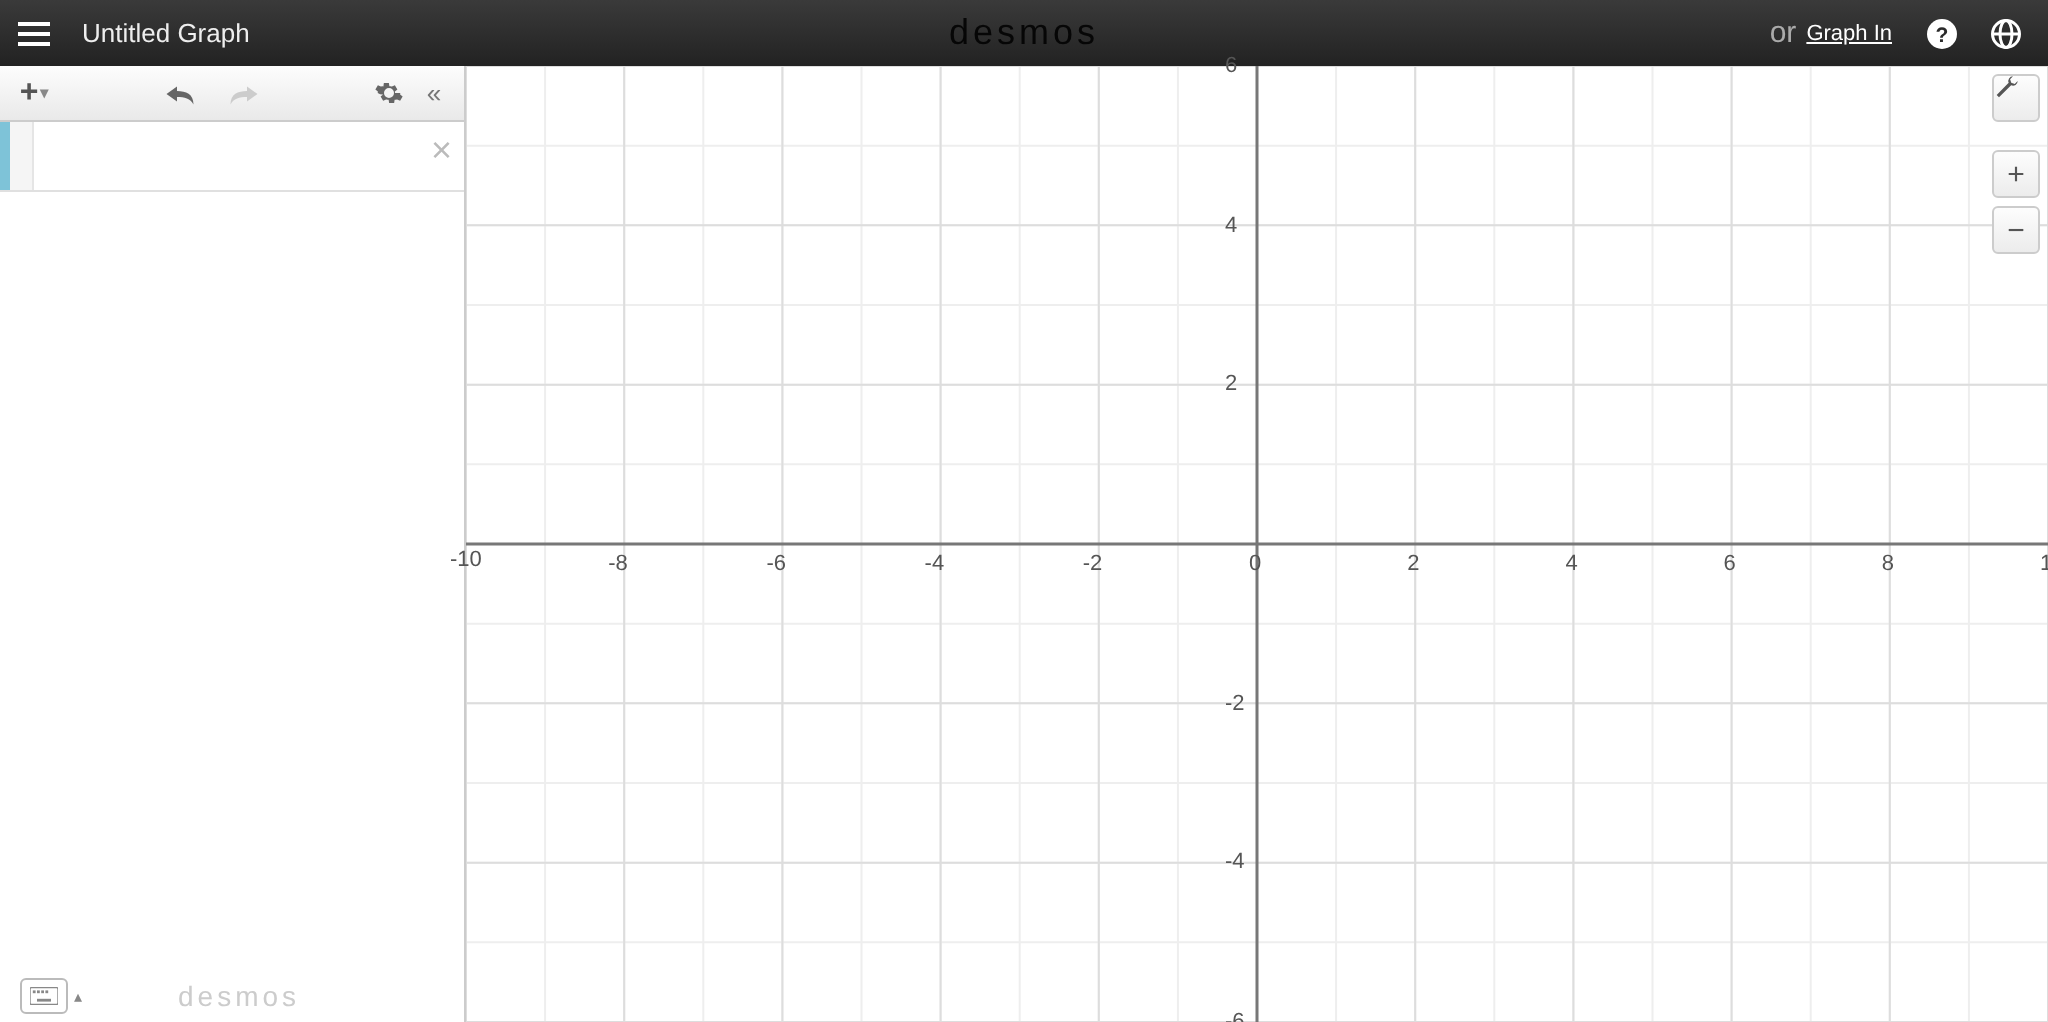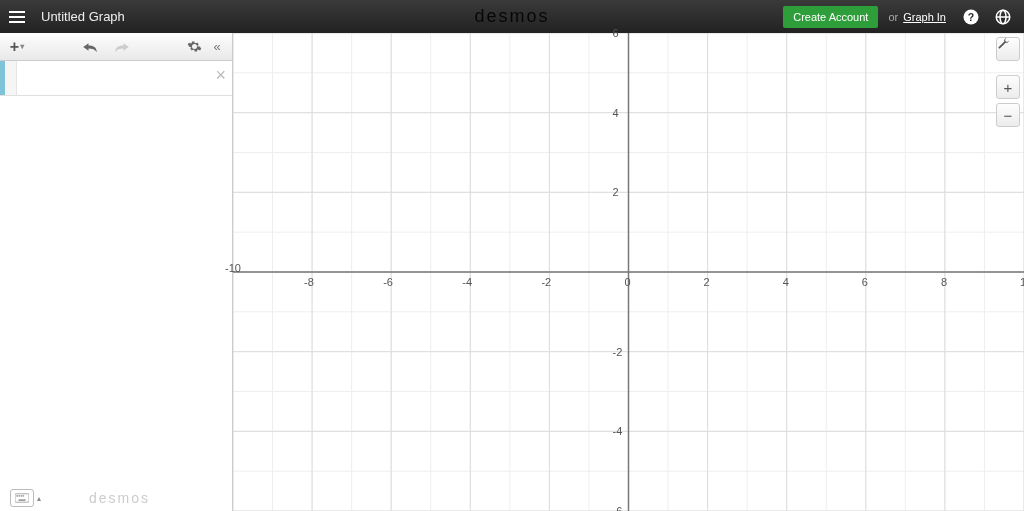--- a/index.html
+++ b/index.html
@@ -4,21 +4,21 @@
 <style>
 *{box-sizing:border-box;margin:0;padding:0;font-family:Arial,Helvetica,sans-serif}
 html,body{width:1024px;height:511px;overflow:hidden}
 .header{height:33px;background:linear-gradient(#3a3a3a,#222);display:flex;align-items:center;color:#fff;font-size:12px}
 .ham{width:33px;height:33px;display:flex;align-items:center;justify-content:center;cursor:pointer}
 .ham svg{width:16px;height:16px;fill:#fff}
 .title{margin-left:8px;color:#eee;font-size:13px}
 .brand{position:absolute;left:50%;transform:translateX(-50%);color:#000;font-size:18px;letter-spacing:2px;opacity:.85;font-weight:500}
 .spacer{flex:1}
 .btn-create{background:#2e9e3a;color:#fff;border:none;padding:5px 10px;font-size:11px;border-radius:2px;cursor:pointer;margin-right:10px}
-.or{color:#aaa;font-size:11px;margin-right:5px}
+.or{color:#aaa;font-size:15px;margin-right:5px}
 .signin{color:#fff;font-size:11px;text-decoration:underline;cursor:pointer;margin-right:14px}
 .hicon{width:22px;height:22px;display:flex;align-items:center;justify-content:center;margin-right:10px;cursor:pointer}
 .hicon svg{width:18px;height:18px;fill:#fff}
 .main{display:flex;height:478px;position:relative}
 .sidebar{width:233px;background:#fff;border-right:1px solid #ccc;display:flex;flex-direction:column;position:relative}
 .toolbar{height:28px;background:linear-gradient(#fdfdfd,#e9e9e9);border-bottom:1px solid #ccc;display:flex;align-items:center;padding:0 4px}
 .tbtn{height:22px;display:flex;align-items:center;justify-content:center;cursor:pointer;color:#555}
 .add{width:26px;font-size:16px;font-weight:bold}
 .add .caret{font-size:8px;margin-left:1px;color:#888}
 .undo-redo{flex:1;display:flex;justify-content:center;gap:14px}
@@ -53,21 +53,20 @@
   <div class="ham">
     <svg viewBox="0 0 16 16">
         <rect y="2" width="16" height="2"></rect>
         <rect y="7" width="16" height="2"></rect>
         <rect y="12" width="16" height="2"></rect>
       </svg>
   </div>
   <div class="title">Untitled Graph</div>
   <div class="brand">desmos</div>
   <div class="spacer"></div>
-  <button class="btn-create">Create Account</button>
   <span class="or">or</span>
   <span class="signin">Graph In</span>
   <div class="hicon">
     <svg viewBox="0 0 24 24">
         <circle cx="12" cy="12" r="10" fill="#fff"></circle>
         <text x="12" y="17" text-anchor="middle" font-size="14" font-weight="bold" fill="#2a2a2a">?</text>
       </svg>
   </div>
   <div class="hicon">
     <svg viewBox="0 0 24 24">
@@ -187,21 +186,21 @@
       <div class="cbtn">
           <svg viewBox="0 0 24 24">
             <path d="M22 6a4 4 0 01-5.6 3.7L6 20l-2-2L14.3 7.6A4 4 0 0118 2l-2.5 2.5 1 3 3 1L22 6z" fill="#555"></path>
           </svg>
         </div>
       <div style="height:6px"></div>
       <div class="cbtn">+</div>
       <div class="cbtn">−</div>
     </div>
     <div id="labels">
-        <div class="axis-label" style="left: -8px; top: 229px;">-10</div>
+        <div class="axis-label" style="left: -8px; top: 241px;">-10</div>
         <div class="axis-label" style="left: 71.1px; top: 243px;">-8</div>
         <div class="axis-label" style="left: 150.2px; top: 243px;">-6</div>
         <div class="axis-label" style="left: 229.3px; top: 243px;">-4</div>
         <div class="axis-label" style="left: 308.4px; top: 243px;">-2</div>
         <div class="axis-label" style="left: 391.5px; top: 243px;">0</div>
         <div class="axis-label" style="left: 470.6px; top: 243px;">2</div>
         <div class="axis-label" style="left: 549.7px; top: 243px;">4</div>
         <div class="axis-label" style="left: 628.8px; top: 243px;">6</div>
         <div class="axis-label" style="left: 707.9px; top: 243px;">8</div>
         <div class="axis-label" style="left: 787px; top: 243px;">10</div>

